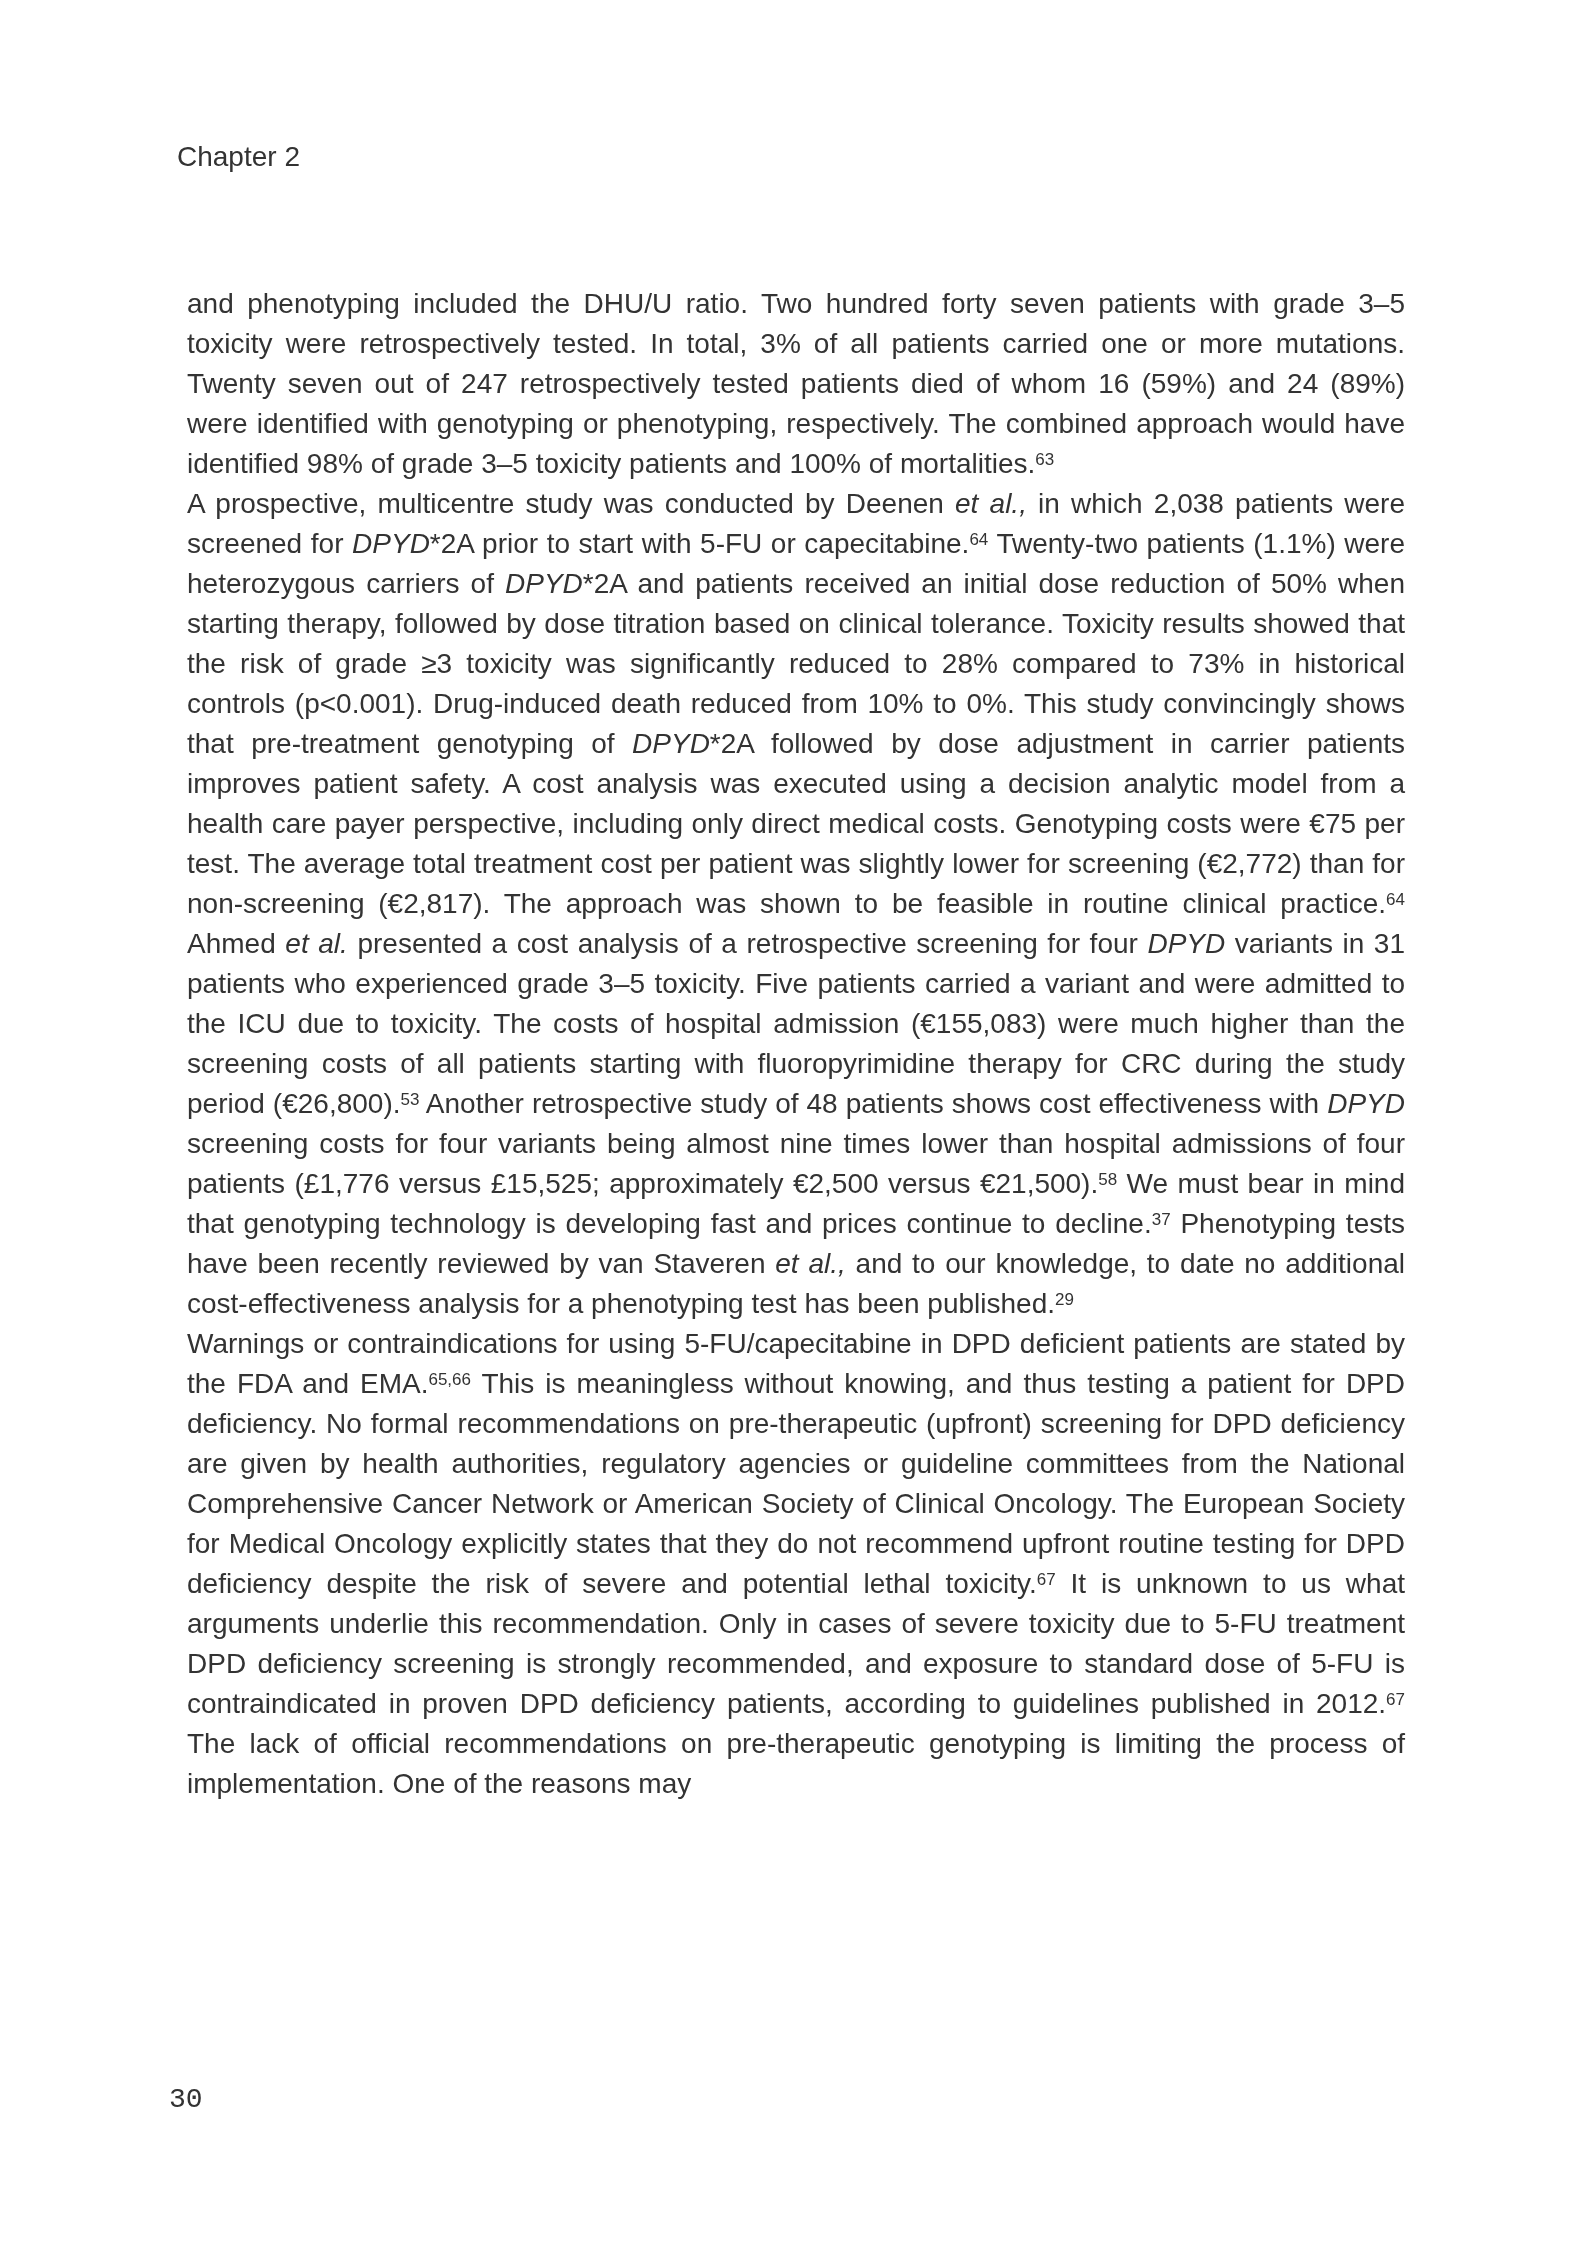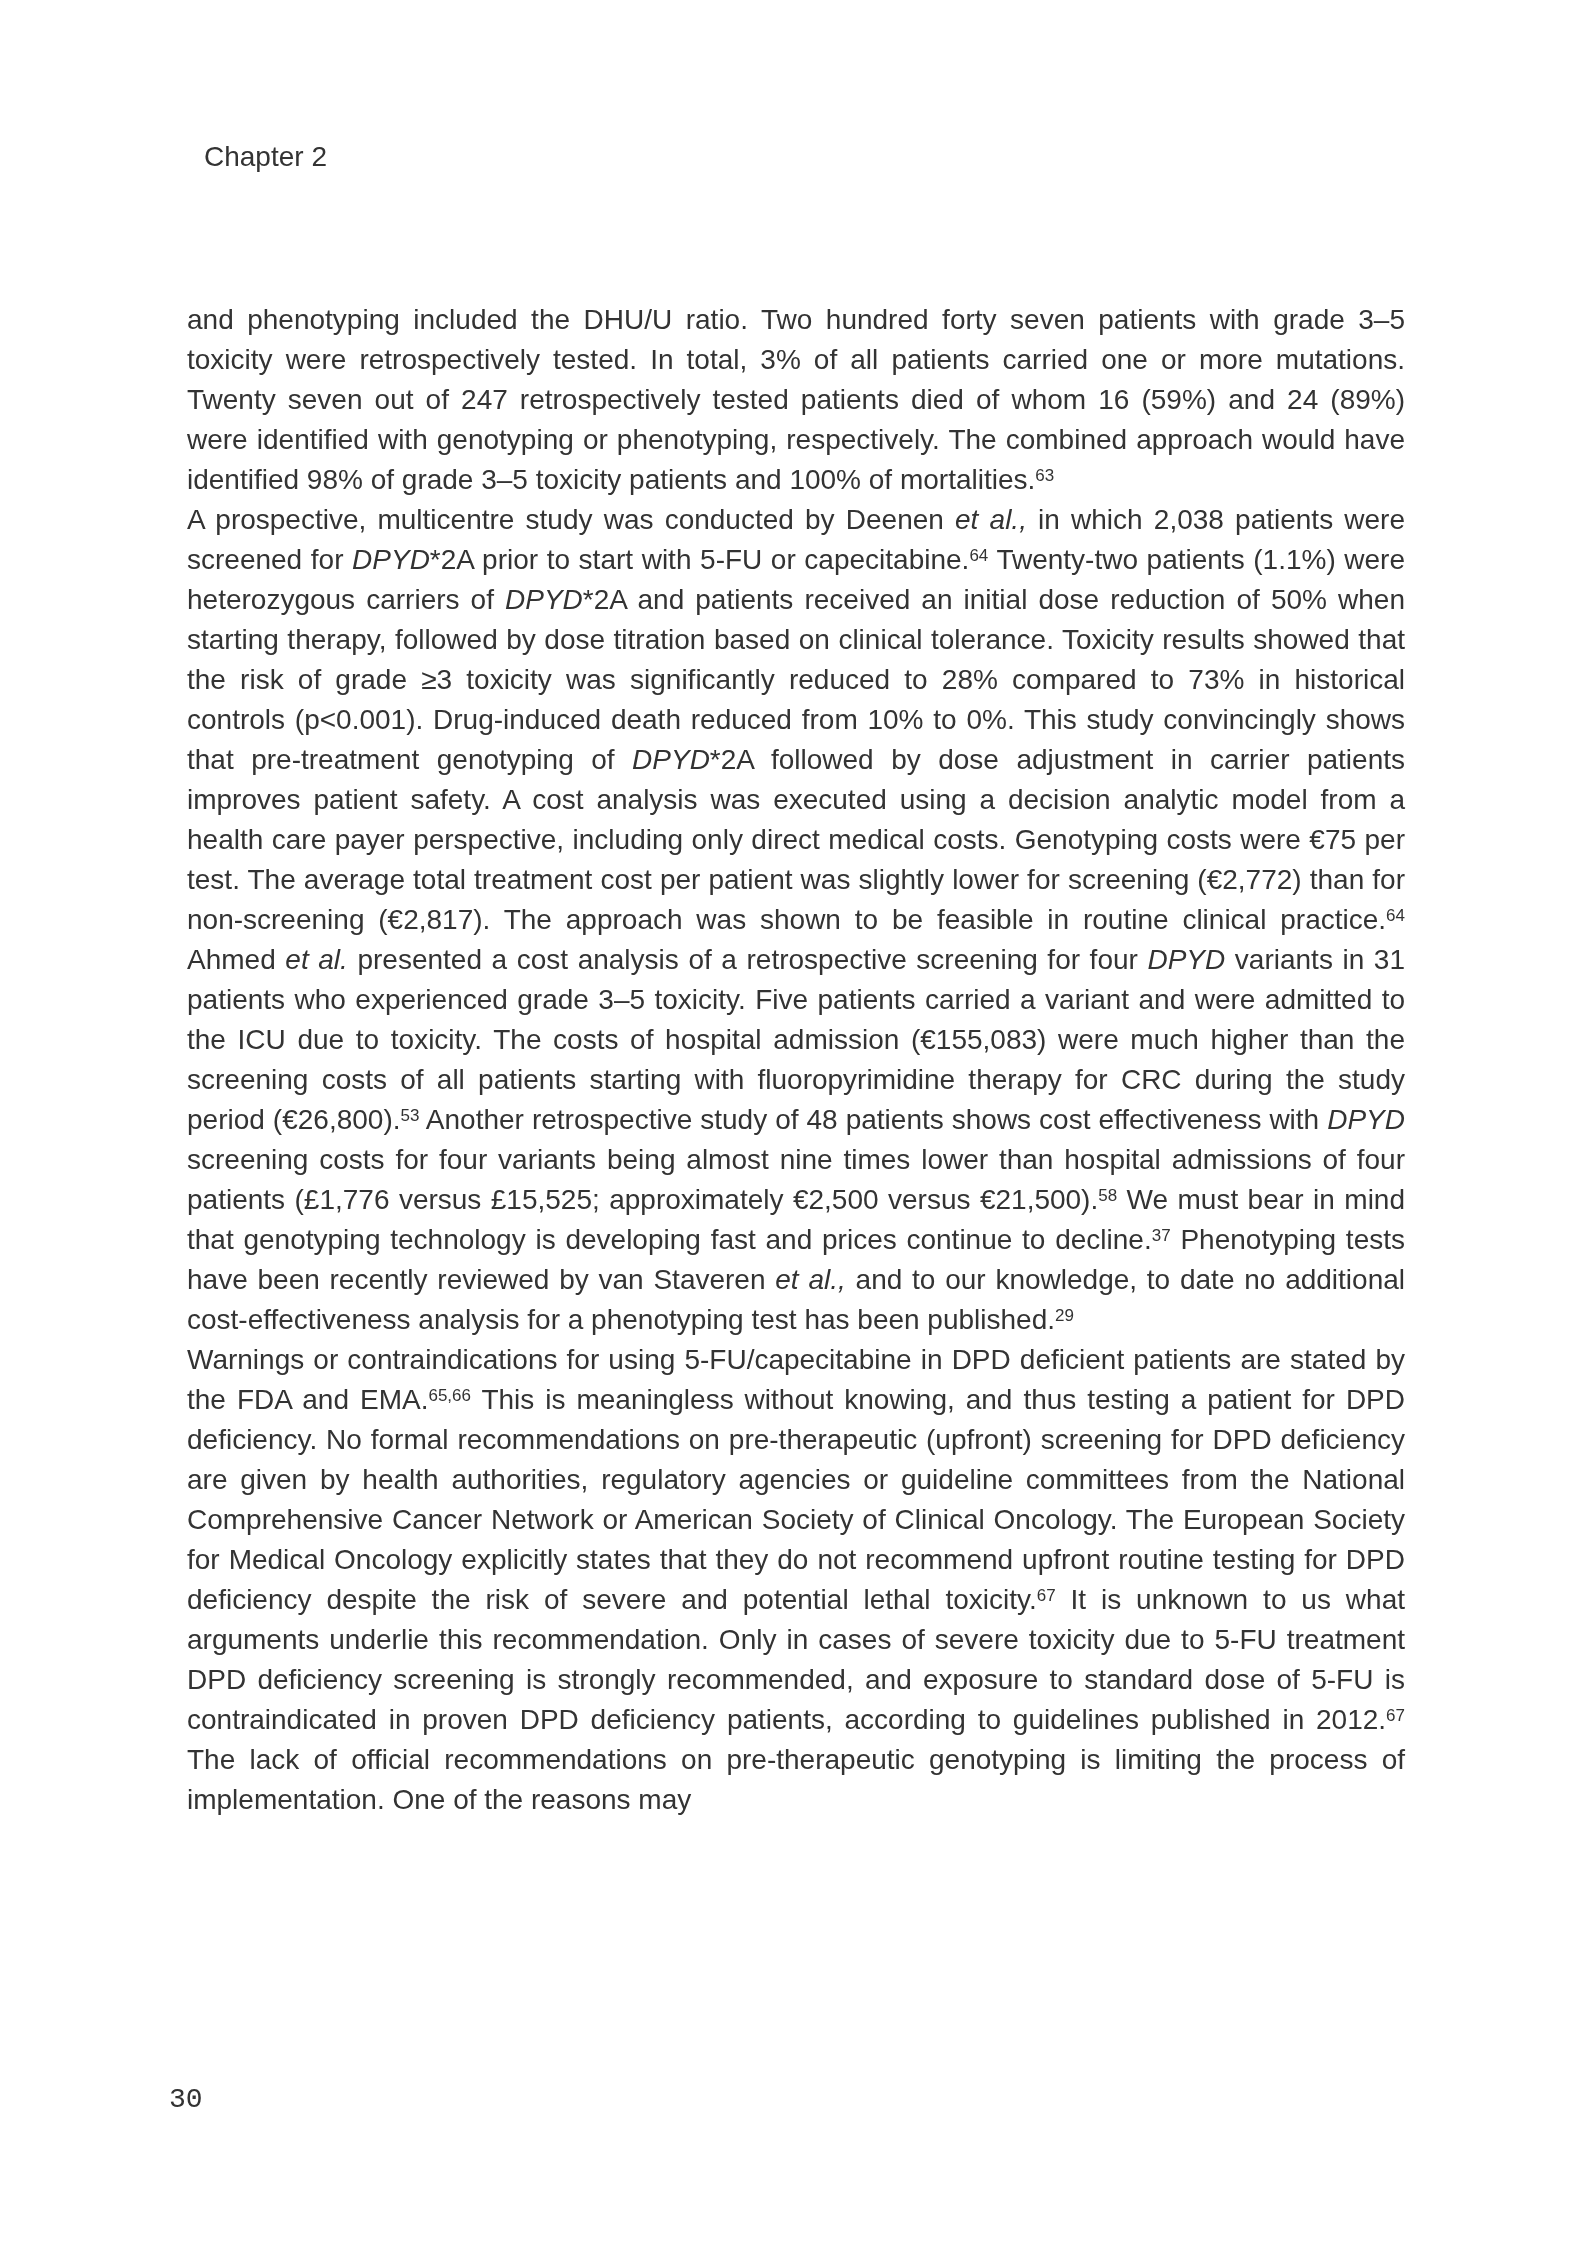--- a/index.html
+++ b/index.html
@@ -12,31 +12,31 @@
     font-family: "Liberation Sans", sans-serif;
     color: #333333;
   }
   .page {
     position: absolute;
     inset: 0;
     background: #ffffff;
   }
   .chapter-header {
     position: absolute;
-    left: 204px;
+    left: 177px;
     top: 141px;
     font-size: 28px;
     line-height: 32px;
     color: #333333;
     white-space: nowrap;
   }
   .page-body {
     position: absolute;
     left: 187px;
-    top: 300px;
+    top: 284px;
     width: 1218px;
     font-size: 28px;
     line-height: 40px;
     text-align: justify;
     color: #333333;
   }
   .page-body p.paragraph { margin: 0; }
   .page-body h2.heading {
     margin: 40px 0 0 0;
     font-size: 28px;

